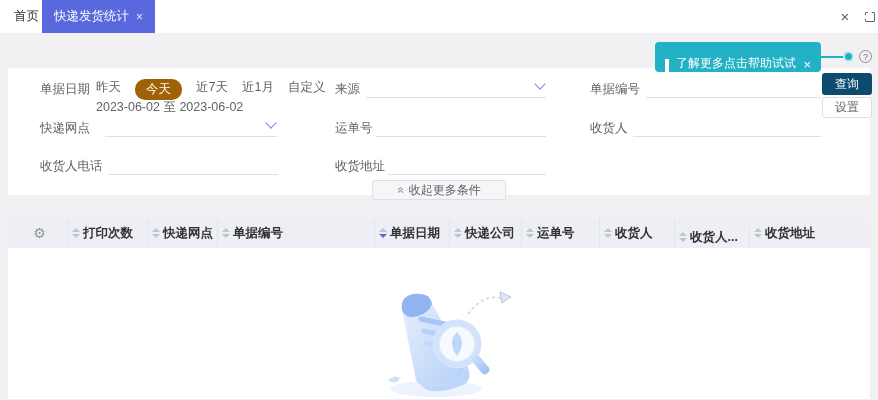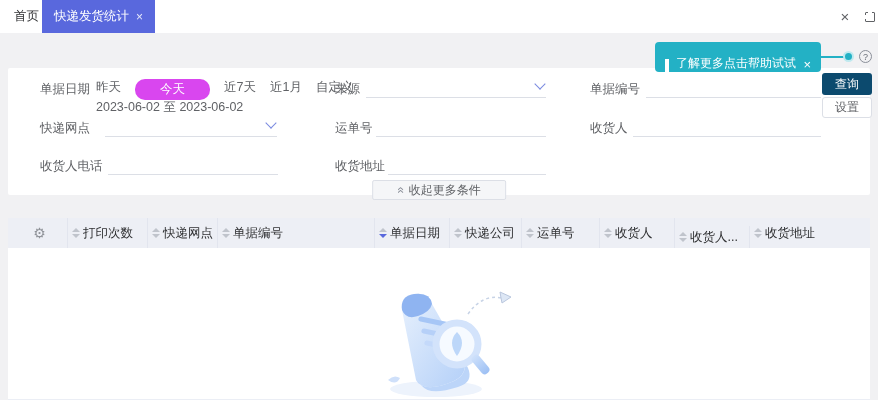--- a/index.html
+++ b/index.html
@@ -36,38 +36,38 @@
   
   .filter-panel { position:absolute; left:8px; top:68px; width:862px; height:127px; background:#fff; border-radius:2px; }
   .f-label { position:absolute; font-size:12.5px; color:#606266; white-space:nowrap; }
   .f-input { position:absolute; border-bottom:1px solid #dcdfe6; height:22px; }
   .f-input input { width:100%; height:100%; border:none; outline:none; font-size:12px; color:#303133; background:transparent; }
   .chev { position:absolute; right:2px; top:4px; width:8px; height:8px; border-right:1.5px solid #7a8ae0;
     border-bottom:1.5px solid #7a8ae0; transform:rotate(45deg); pointer-events:none; }
   .date-opts { position:absolute; left:88px; top:11px; display:flex; gap:14px;
     font-size:12.5px; color:#606266; }
   .date-opt { cursor:pointer; }
-  .date-opt.sel { background:#d946ef; color:#fff; border-radius:10px; padding:2px 25px; }
+  .date-opt.sel { background:#a16207; color:#fff; border-radius:10px; padding:2px 11px; }
   .date-range { position:absolute; left:88px; top:31px; font-size:12.5px; color:#606266; }
   .collapse-btn { position:absolute; left:50%; transform:translateX(-50%); top:112px; height:20px;
     background:#f5f6f8; border:1px solid #dcdfe6; border-radius:2px; display:flex; align-items:center;
     gap:5px; padding:0 24px; font-size:12px; color:#606266; cursor:pointer; z-index:3; }
   .collapse-btn .dbl-chev { display:inline-block; transform:rotate(90deg); font-size:12px; color:#8a8f99; }
 
   
   .query-btn { position:absolute; left:822px; top:73px; width:50px; height:22px; background:#0c4a6e;
     color:#fff; font-size:12px; border:none; border-radius:3px; cursor:pointer; z-index:3; }
   .settings-btn { position:absolute; left:822px; top:97px; width:50px; height:21px; background:#fff;
     color:#606266; font-size:12px; border:1px solid #dcdfe6; border-radius:3px; cursor:pointer; z-index:3; }
 
   
   .table-panel { position:absolute; left:8px; top:218px; width:862px; height:182px; background:#fff;
     border-bottom:1px solid #ebeef5; }
   .thead { display:flex; height:30px; background:#edeff5; align-items:stretch; }
-  .th { display:flex; align-items:center; font-size:12.5px; font-weight:normal; color:#303133;
+  .th { display:flex; align-items:center; font-size:12.5px; font-weight:bold; color:#303133;
     border-right:1px solid #e2e5ee; padding-left:4px; cursor:pointer; flex:none; }
   .th:last-child { border-right:none; flex:1; }
   .th-gear { justify-content:center; color:#909399; font-size:14px; font-weight:normal; }
   .carets { display:flex; flex-direction:column; line-height:0; margin-right:3px; }
   .caret { width:0; height:0; border-left:4px solid transparent; border-right:4px solid transparent; }
   .caret.up { border-bottom:4px solid #c0c4cc; margin-bottom:2px; }
   .caret.down { border-top:4px solid #c0c4cc; }
   .caret.down.active { border-top-color:#5968dd; }
 
   .empty-wrap { display:flex; flex-direction:column; align-items:center; padding-top:34px; }

